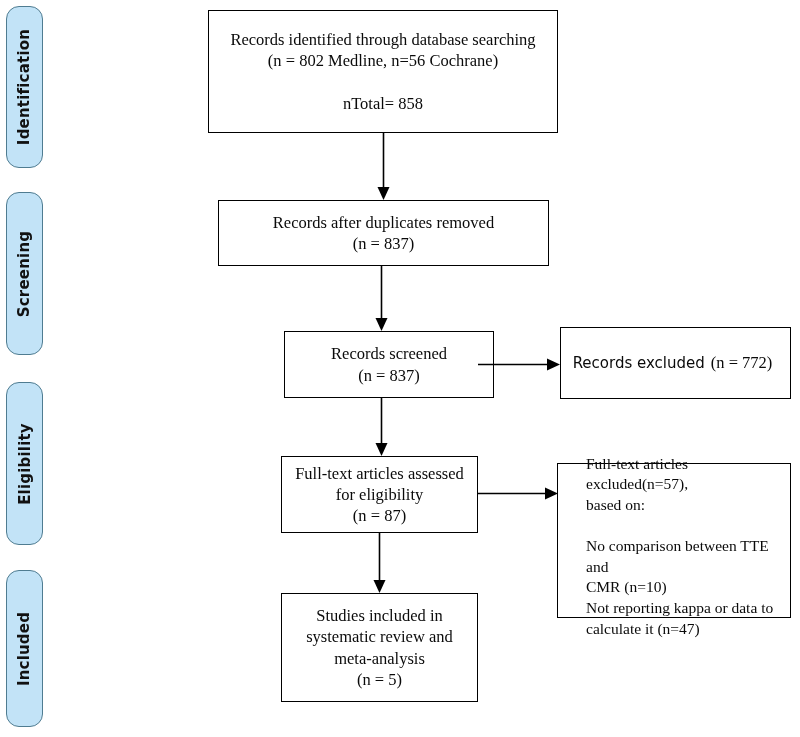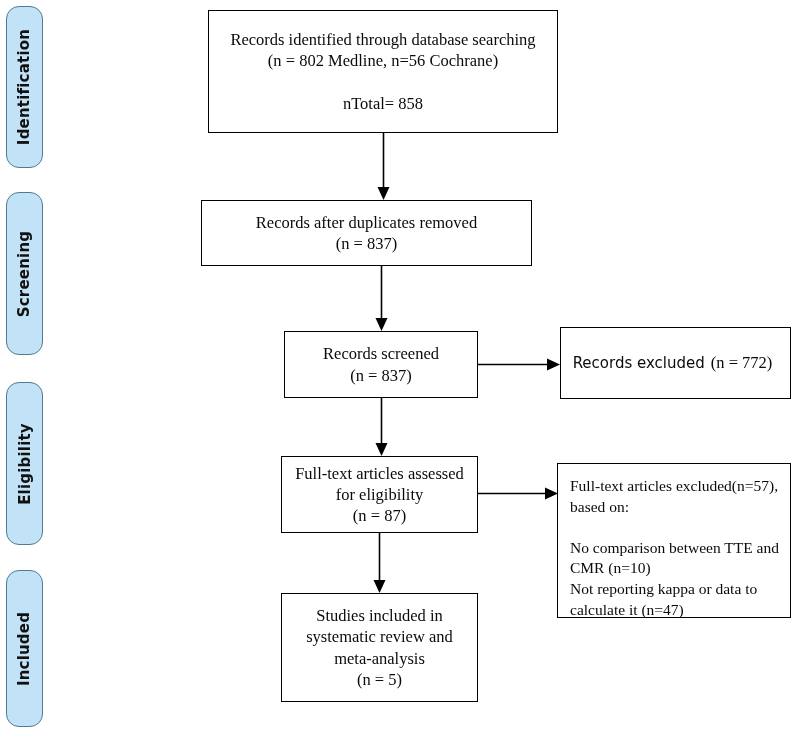--- a/index.html
+++ b/index.html
@@ -51,22 +51,23 @@
   }
   .flow-box .txt {
     font-family: "Liberation Serif", "DejaVu Serif", serif;
     font-size: 16.5px;
     line-height: 1.28;
     text-align: center;
     white-space: pre-line;
     padding: 0 6px;
   }
   .flow-box.left-align {
-    align-items: flex-start;
+    align-items: center;
     justify-content: flex-start;
+    padding-left: 16px;
   }
   .flow-box.left-align .txt {
     text-align: left;
     padding: 12px 10px 0 12px;
     font-size: 15.5px;
     line-height: 1.33;
   }
   .sans-head {
     font-family: "DejaVu Sans", "Liberation Sans", sans-serif;
     font-size: 15px;
@@ -102,26 +103,26 @@
     <span class="stage-label">Included</span>
   </div>
 
   <div class="flow-box" style="left:208px; top:10px; width:350px; height:123px;">
     <span class="txt">Records identified through database searching
 (n = 802 Medline, n=56 Cochrane)
 
 nTotal= 858</span>
   </div>
 
-  <div class="flow-box" style="left:201px; top:200px; width:331px; height:66px;">
+  <div class="flow-box" style="left:218px; top:200px; width:331px; height:66px;">
     <span class="txt">Records after duplicates removed
 (n = 837)</span>
   </div>
 
-  <div class="flow-box" style="left:284px; top:331px; width:194px; height:67px;">
+  <div class="flow-box" style="left:284px; top:331px; width:210px; height:67px;">
     <span class="txt">Records screened
 (n = 837)</span>
   </div>
 
   <div class="flow-box" style="left:560px; top:327px; width:231px; height:72px; flex-direction:row;">
     <span class="sans-head">Records excluded</span>
     <span class="txt">(n = 772)</span>
   </div>
 
   <div class="flow-box" style="left:281px; top:456px; width:197px; height:77px;">

